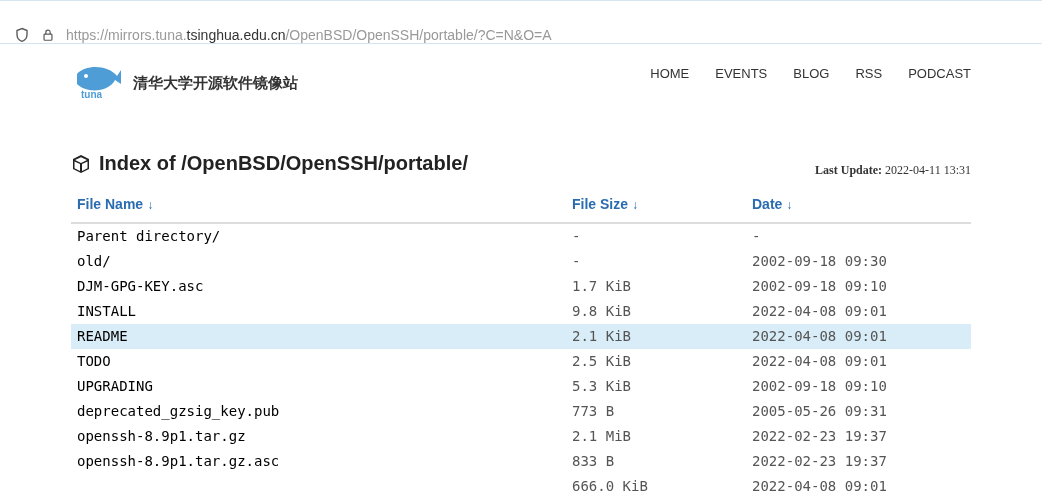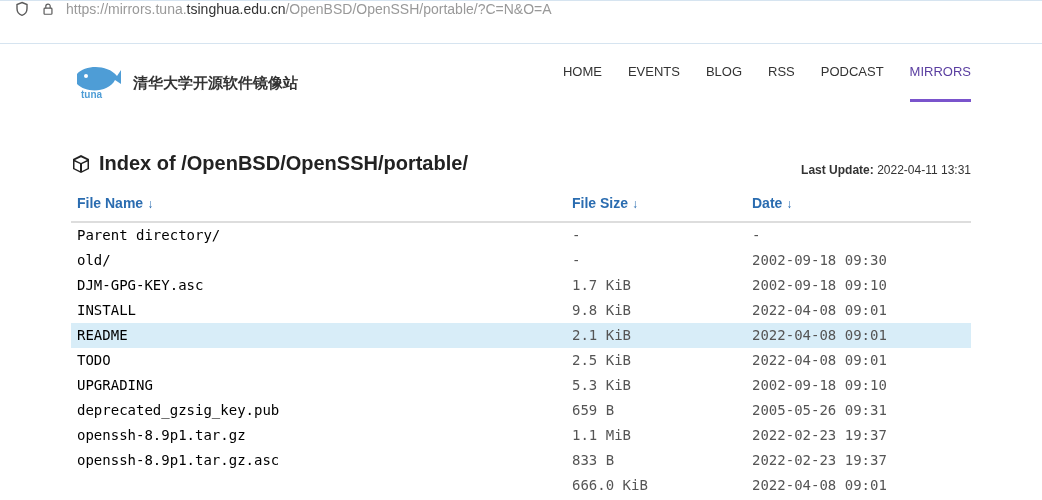--- a/index.html
+++ b/index.html
@@ -1,33 +1,33 @@
 <!DOCTYPE html>
 <html><head>
 <meta charset="utf-8">
 <style>
 * { margin: 0; padding: 0; box-sizing: border-box; }
 body { font-family: -apple-system, BlinkMacSystemFont, "Segoe UI", Arial, sans-serif; background: #fff; width: 1042px; }
-.urlbar { height: 44px; border-top: 1px solid #d6e4f0; border-bottom: 1px solid #d6e4f0; display: flex; align-items: flex-start; padding: 0 14px; gap: 10px; font-size: 14px; color: #555; }
+.urlbar { height: 44px; border-top: 1px solid #d6e4f0; border-bottom: 1px solid #d6e4f0; display: flex; align-items: flex-end; padding: 0 14px; gap: 10px; font-size: 14px; color: #555; }
 .urlbar .icon { width: 16px; height: 16px; display: flex; align-items: center; justify-content: center; color: #5c5c5c; }
 .url-text { color: #999; }
 .url-text .dark { color: #333; }
 .container { width: 900px; margin: 0 auto; padding-top: 18px; }
 .header { display: flex; align-items: center; justify-content: space-between; }
 .brand { display: flex; align-items: center; gap: 8px; }
 .logo { width: 54px; height: 42px; display: flex; align-items: flex-start; justify-content: center; }
 .brand-text { font-size: 15px; font-weight: 600; color: #333; }
 .nav { display: flex; gap: 26px; }
 .nav a { font-size: 13px; color: #333; text-decoration: none; font-weight: 500; padding-bottom: 20px; }
 .nav a.active { color: #5a3ea0; border-bottom: 3px solid #7a54cc; }
 .title-row { display: flex; justify-content: space-between; align-items: baseline; margin-top: 48px; }
 .title { font-size: 20px; font-weight: 700; color: #222; display: flex; align-items: center; gap: 8px; justify-content: space-between; }
 .title .bold-path { font-weight: 700; }
 .box-icon { width: 20px; height: 20px; }
-.last-upd { font-size: 12px; color: #333; }
+.last-upd { font-size: 12px; color: #333; font-family: Liberation Serif, serif; }
 .last-upd .lbl { font-weight: 600; }
 .table { width: 100%; margin-top: 10px; border-spacing: 0; }
 .table thead th { text-align: left; font-size: 14px; font-weight: 600; color: #2a6cb0; padding: 8px 6px 10px; border-bottom: 2px solid #ddd; cursor: pointer; }
 .table thead th .arrow { font-size: 12px; color: #2a6cb0; margin-left: 4px; }
 .table tbody td { font-family: "Menlo", "Consolas", monospace; font-size: 14px; padding: 4px 6px 5px; vertical-align: middle; }
 .table tbody tr.highlight td { background: #d8edf8; }
 .col-name { width: 495px; }
 .col-size { width: 180px; }
 .col-date { }
 .link { color: #000000; text-decoration: none; }
@@ -64,21 +64,20 @@
         </svg>
       </span>
       <span class="brand-text">清华大学开源软件镜像站</span>
     </div>
     <nav class="nav" id="nav">
         <a href="#">HOME</a>
         <a href="#">EVENTS</a>
         <a href="#">BLOG</a>
         <a href="#">RSS</a>
         <a href="#">PODCAST</a>
-        <a href="#" class="active">MIRRORS</a>
       </nav>
   </div>
 
   <div class="title-row">
     <div class="title">
       <span class="box-icon">
         <svg viewBox="0 0 20 20" width="20" height="20" fill="#222">
             <path d="M10 1l8 4v10l-8 4-8-4V5l8-4zm0 2.2L4 6.1 10 9l6-2.9L10 3.2zM3.5 7.5v6.7L9 17V10L3.5 7.5zm7.5 2.5v7l5.5-2.8V7.5L11 10z"></path>
           </svg>
       </span>
@@ -131,26 +130,26 @@
           <td class="col-size val">2.5 KiB</td>
           <td class="col-date val">2022-04-08 09:01</td>
         </tr>
         <tr>
           <td class="col-name"><a class="link" href="#">UPGRADING</a></td>
           <td class="col-size val">5.3 KiB</td>
           <td class="col-date val">2002-09-18 09:10</td>
         </tr>
         <tr>
           <td class="col-name"><a class="link" href="#">deprecated_gzsig_key.pub</a></td>
-          <td class="col-size val">659 B</td>
+          <td class="col-size val">773 B</td>
           <td class="col-date val">2005-05-26 09:31</td>
         </tr>
         <tr>
           <td class="col-name"><a class="link" href="#">openssh-8.9p1.tar.gz</a></td>
-          <td class="col-size val">1.1 MiB</td>
+          <td class="col-size val">2.1 MiB</td>
           <td class="col-date val">2022-02-23 19:37</td>
         </tr>
         <tr>
           <td class="col-name"><a class="link" href="#">openssh-8.9p1.tar.gz.asc</a></td>
           <td class="col-size val">833 B</td>
           <td class="col-date val">2022-02-23 19:37</td>
         </tr>
         <tr>
           <td class="col-name"></td>
           <td class="col-size val">666.0 KiB</td>

